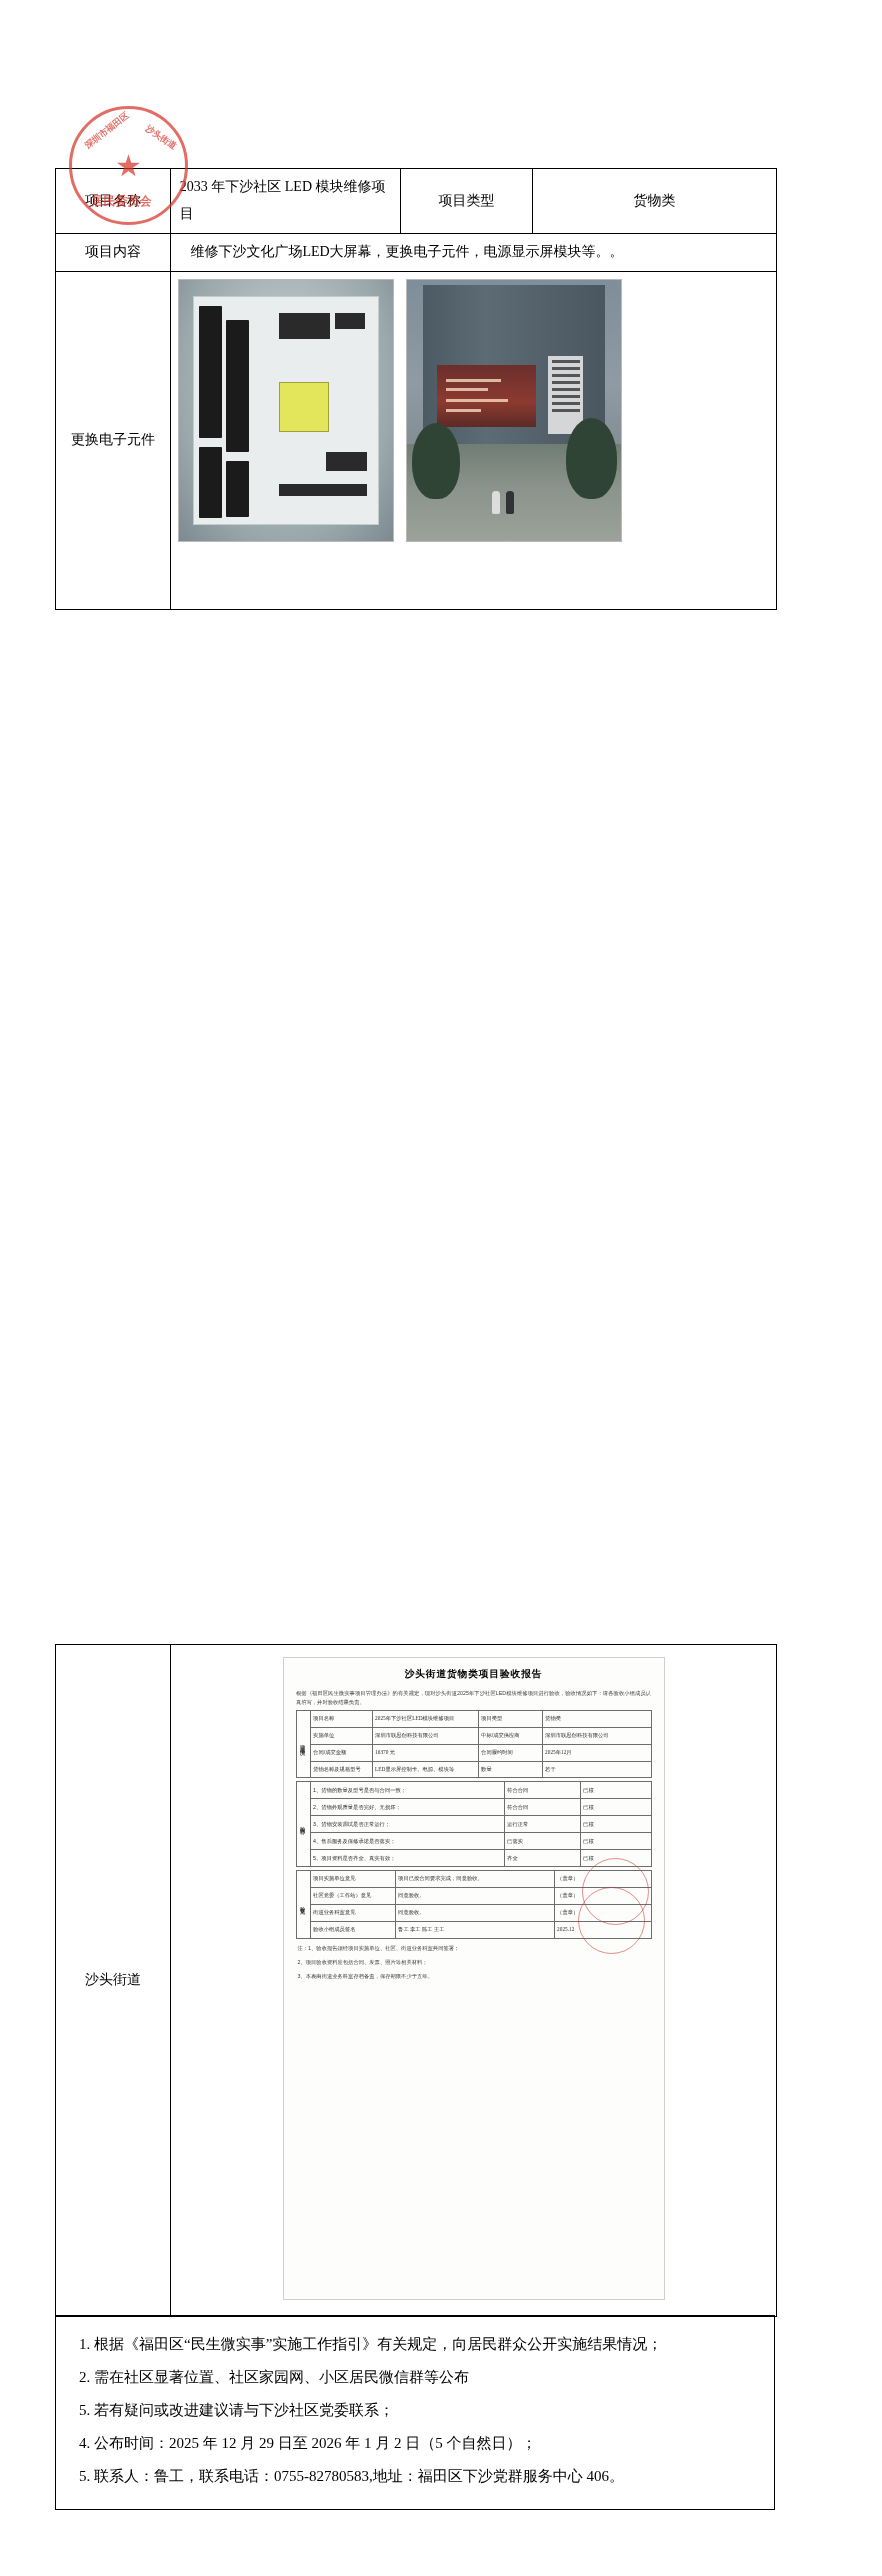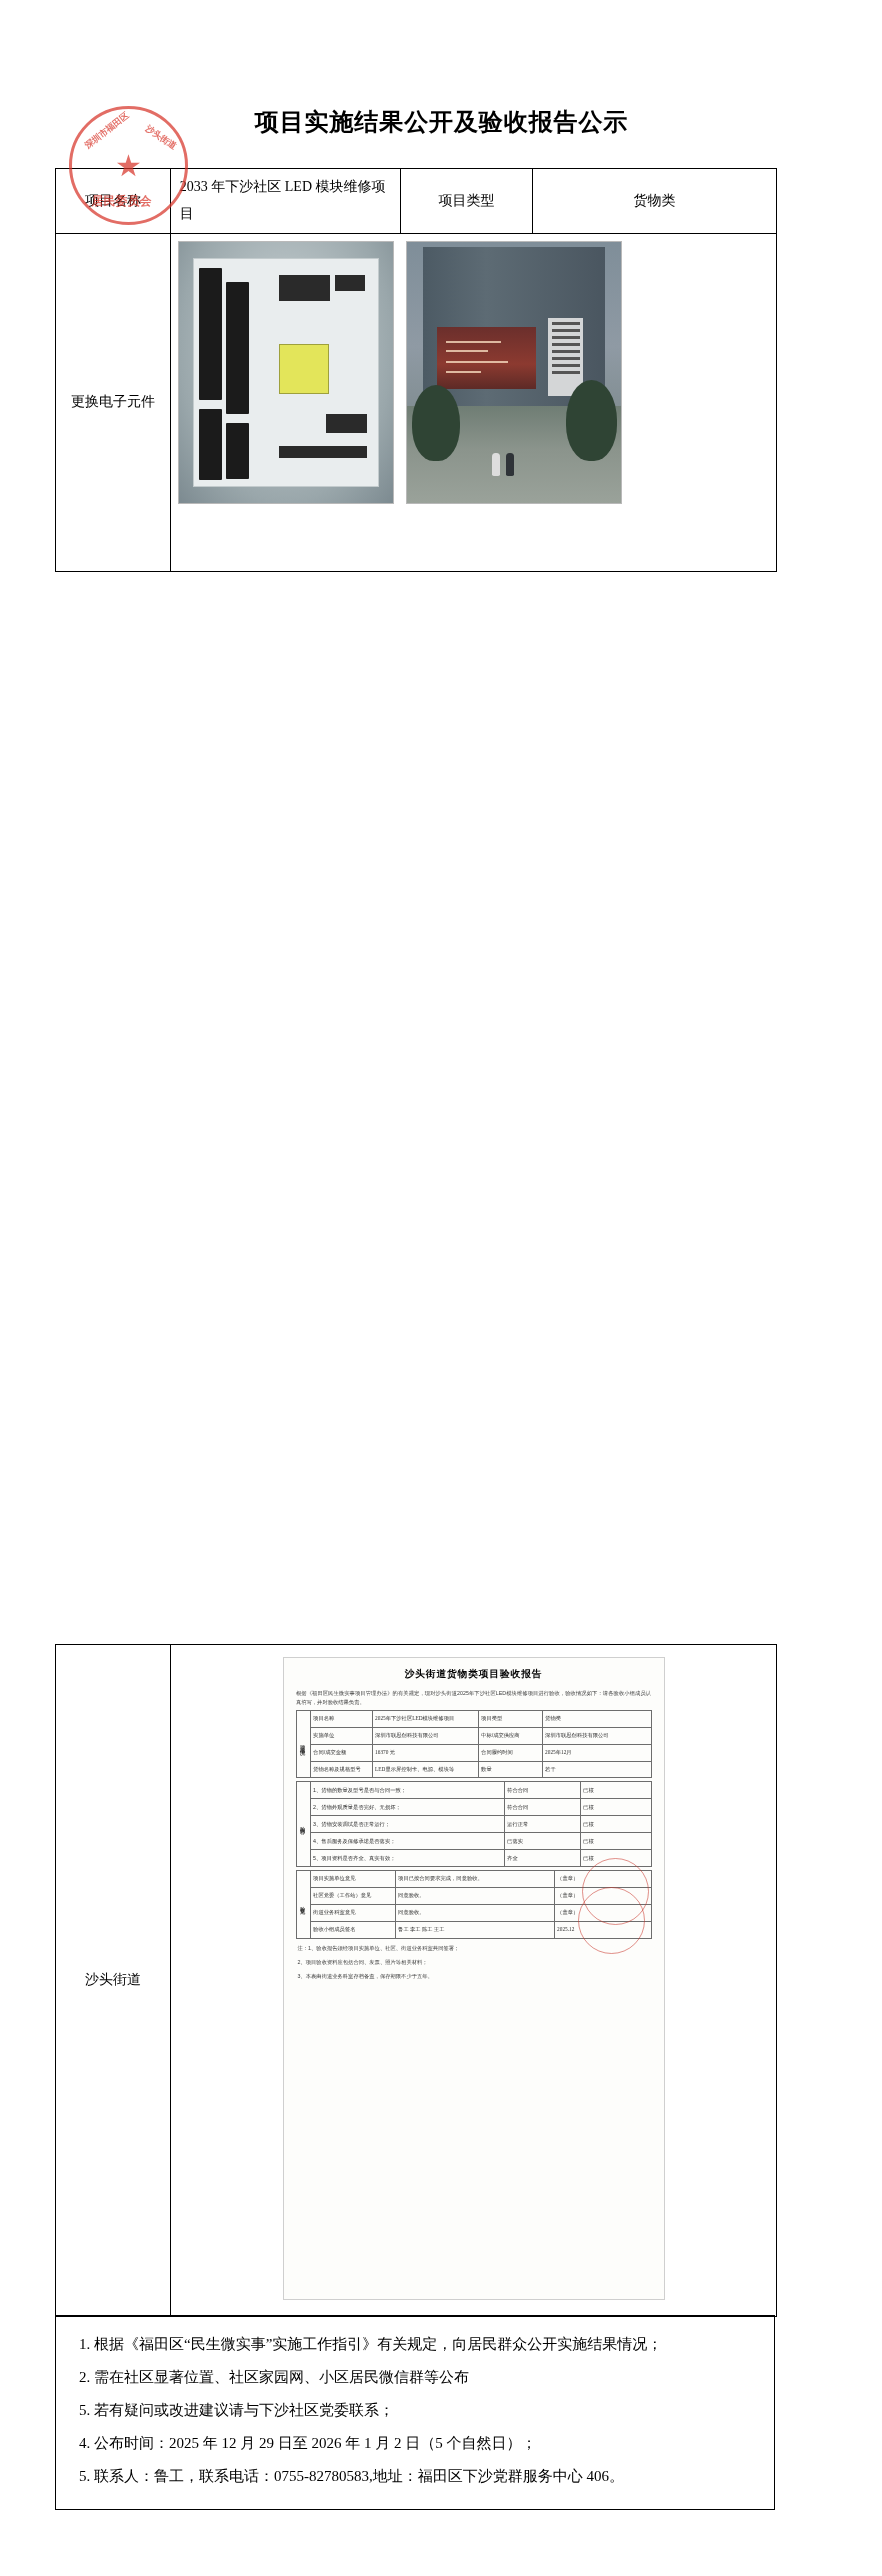--- a/index.html
+++ b/index.html
@@ -284,21 +284,20 @@
     padding: 12.4px 23px 16px 23px;
   }
   .notes div { white-space: normal; }
 </style>
 </head>
 <body>
 
 <div class="page">
 
   <div class="title-block">
-    <div class="title-line">项目实施结果公开及验收报告公示</div>
   </div>
 
   <div class="seal">
     <div class="star">★</div>
     <div class="seal-text">
       <span class="st" style="left:8.8px;top:16px;transform:rotate(-38deg);font-size:8.8px;">深圳市福田区</span>
       <span class="st" style="right:7px;top:23px;transform:rotate(34deg);font-size:8.8px;">沙头街道</span>
       <span class="st" style="left:19.4px;bottom:12px;font-size:12px;">居民委员会</span>
     </div>
   </div>
@@ -311,20 +310,24 @@
       <col style="width:244px">
     </colgroup>
     <tbody>
       <tr>
         <td class="lbl">项目名称</td>
         <td class="cellval">2033 年下沙社区 LED 模块维修项目</td>
         <td class="lbl">项目类型</td>
         <td class="lbl">货物类</td>
       </tr>
       <tr>
+        <td class="lbl">项目内容</td>
+        <td class="cellval" colspan="3" style="padding-left:19.4px;">维修下沙文化广场LED大屏幕，更换电子元件，电源显示屏模块等。。</td>
+      </tr>
+      <tr>
         <td class="lbl">更换电子元件</td>
         <td colspan="3" style="padding:0;">
           <div class="photo-wrap">
 
             <div class="photo photo-a">
               <div class="pcb">
                 <div class="strip" style="left:5.3px;top:8.8px;width:23px;height:132px;"></div>
                 <div class="strip" style="left:32px;top:23px;width:23px;height:132px;"></div>
                 <div class="strip" style="left:5.3px;top:150px;width:23px;height:71px;"></div>
                 <div class="strip" style="left:32px;top:164px;width:23px;height:56px;"></div>

